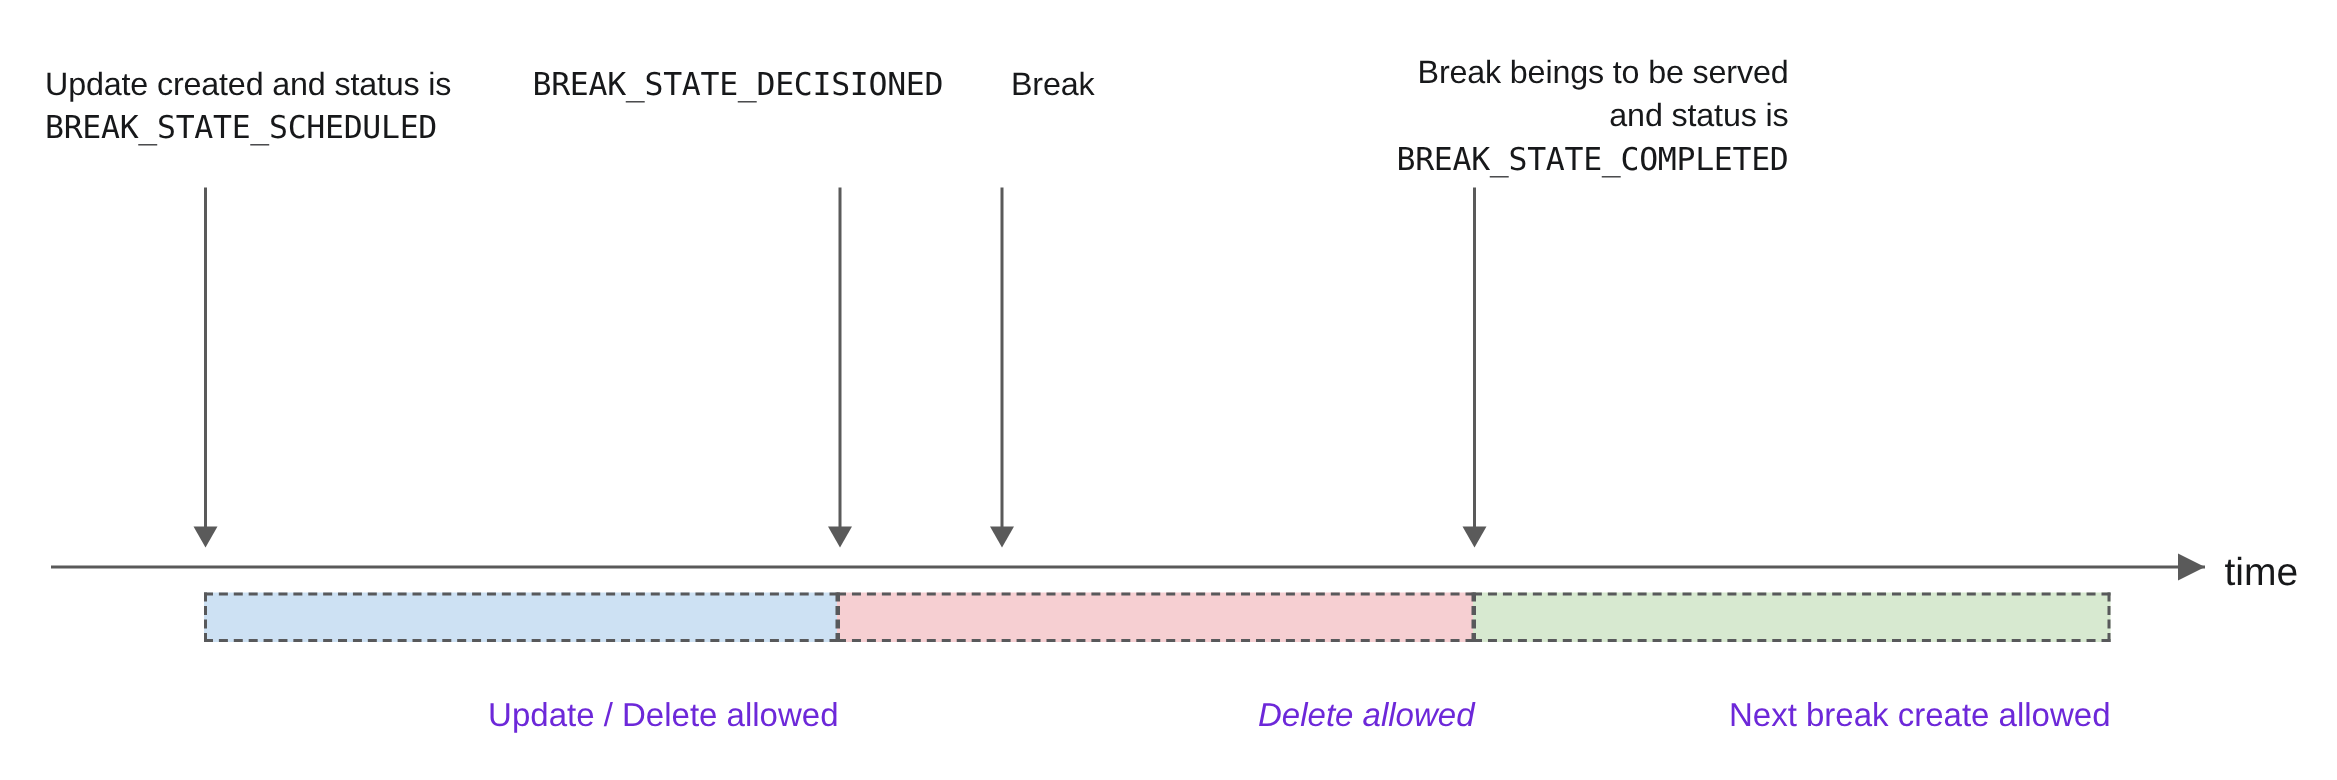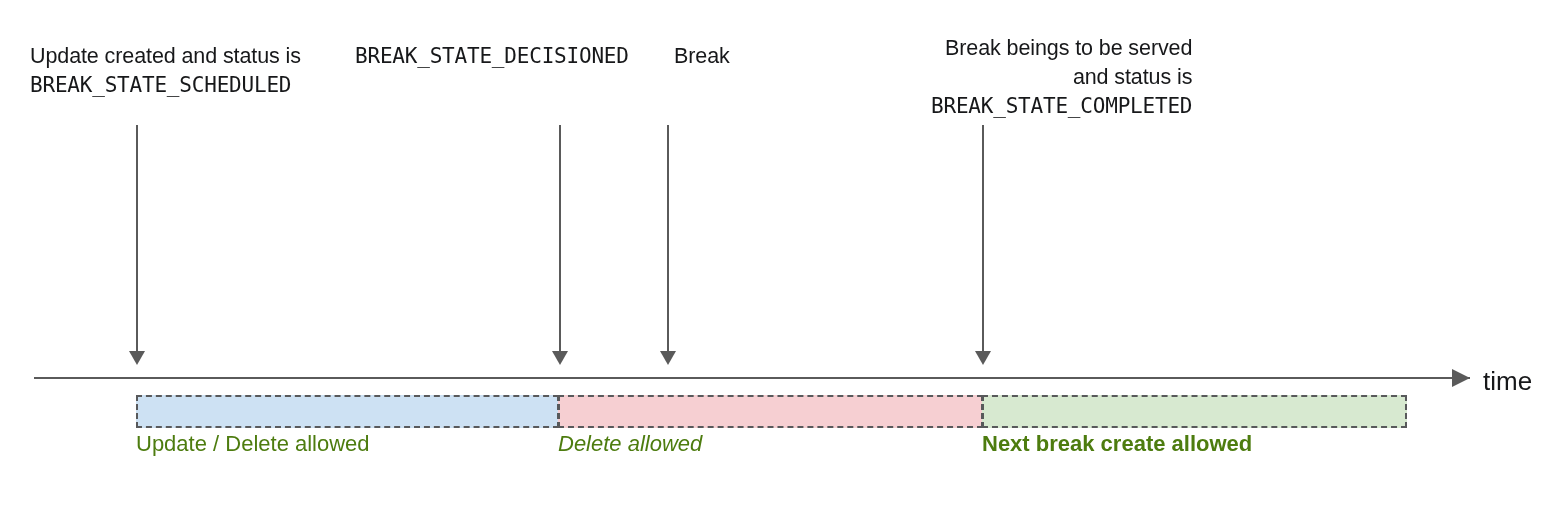--- a/index.html
+++ b/index.html
@@ -96,29 +96,29 @@
     box-sizing: border-box;
     border: 2px dashed #58595b;
   }
   #phase-0 { left: 136px; width: 423px; background: #cde1f3; }
   #phase-1 { left: 558px; width: 425px; background: #f6cfd2; }
   #phase-2 { left: 982px; width: 425px; background: #d7e9d0; }
 
   
   .caption {
     position: absolute;
-    top: 431px;
+    top: 464px;
     font-size: 22px;
-    color: #4d7c0f;
-    text-align: left;
+    color: #6d28d9;
+    text-align: right;
     white-space: nowrap;
   }
   #caption-0 { left: 136px; width: 423px; }
   #caption-1 { left: 558px; width: 425px; font-style: italic; }
-  #caption-2 { left: 982px; width: 425px; font-weight: bold; }
+  #caption-2 { left: 982px; width: 425px; }
 </style>
 </head>
 <body>
 
 <div class="diagram">
 
   <div class="anno" id="anno-1">
     <span class="ln">Update created and status is</span>
     <span class="ln mono">BREAK_STATE_SCHEDULED</span>
   </div>

